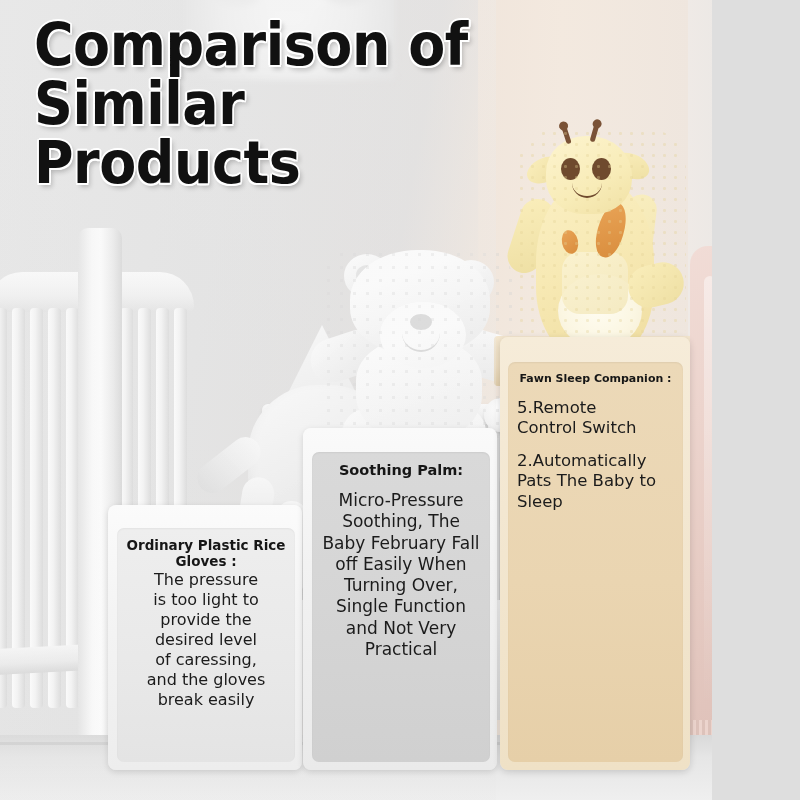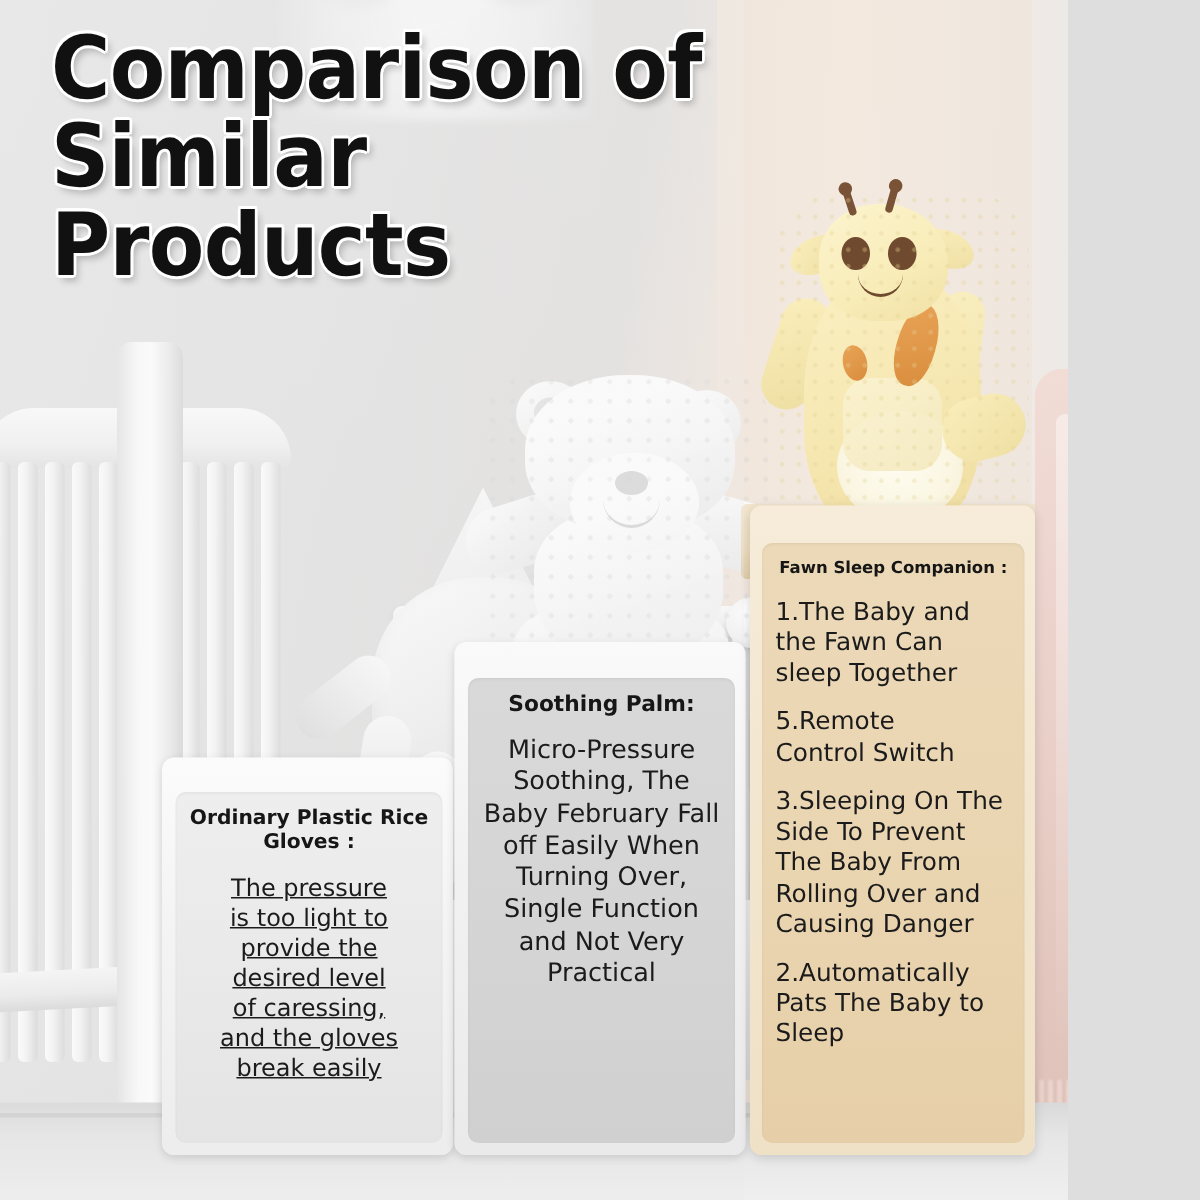--- a/index.html
+++ b/index.html
@@ -293,21 +293,21 @@
 
   
   #card1{left:108px;top:505px;width:194px;height:265px;
     background:linear-gradient(180deg,#fbfbfb 0%,#f4f4f4 40%,#ededed 100%);
     box-shadow:0 2px 6px rgba(0,0,0,.13);}
   #card1 .panel{left:9px;top:23px;right:7px;bottom:8px;width:178px;
     background:linear-gradient(180deg,#eeeeee 0%,#e9e9e9 55%,#e4e4e4 100%);
     box-shadow:inset 0 1px 2px rgba(0,0,0,.05);
     padding:10px 8px 8px;}
   #card1 .c-title{font-size:13.5px;}
-  #card1 .c-body{font-size:16px;margin-top:12px;text-decoration:underline;}
+  #card1 .c-body{font-size:16px;}
 
   
   #card2{left:303px;top:428px;width:194px;height:342px;
     background:linear-gradient(180deg,#fafafa 0%,#f2f2f2 40%,#eaeaea 100%);
     box-shadow:0 2px 6px rgba(0,0,0,.13);}
   #card2 .panel{left:9px;top:24px;right:7px;bottom:8px;width:178px;
     background:linear-gradient(180deg,#d9d9d9 0%,#d5d5d5 50%,#d0d0d0 100%);
     box-shadow:inset 0 1px 2px rgba(0,0,0,.06);
     padding:10px 8px 8px;}
   #card2 .c-title{font-size:14.5px;}
@@ -500,29 +500,21 @@
 Single Function
 and Not Very
 Practical</p>
     </div>
   </div>
 
   <div class="card" id="card3">
     <div class="panel">
       <p class="c-title">Fawn Sleep
 Companion :</p>
-      <p class="c-item">1.The Baby and
- the Fawn Can
- sleep Together</p>
       <p class="c-item">5.Remote
 Control Switch</p>
-      <p class="c-item">3.Sleeping On The
-Side To Prevent
-The Baby From
-Rolling Over and
-Causing Danger</p>
       <p class="c-item">2.Automatically
 Pats The Baby to
 Sleep</p>
     </div>
   </div>
 
 </div>
 
 </body></html>

